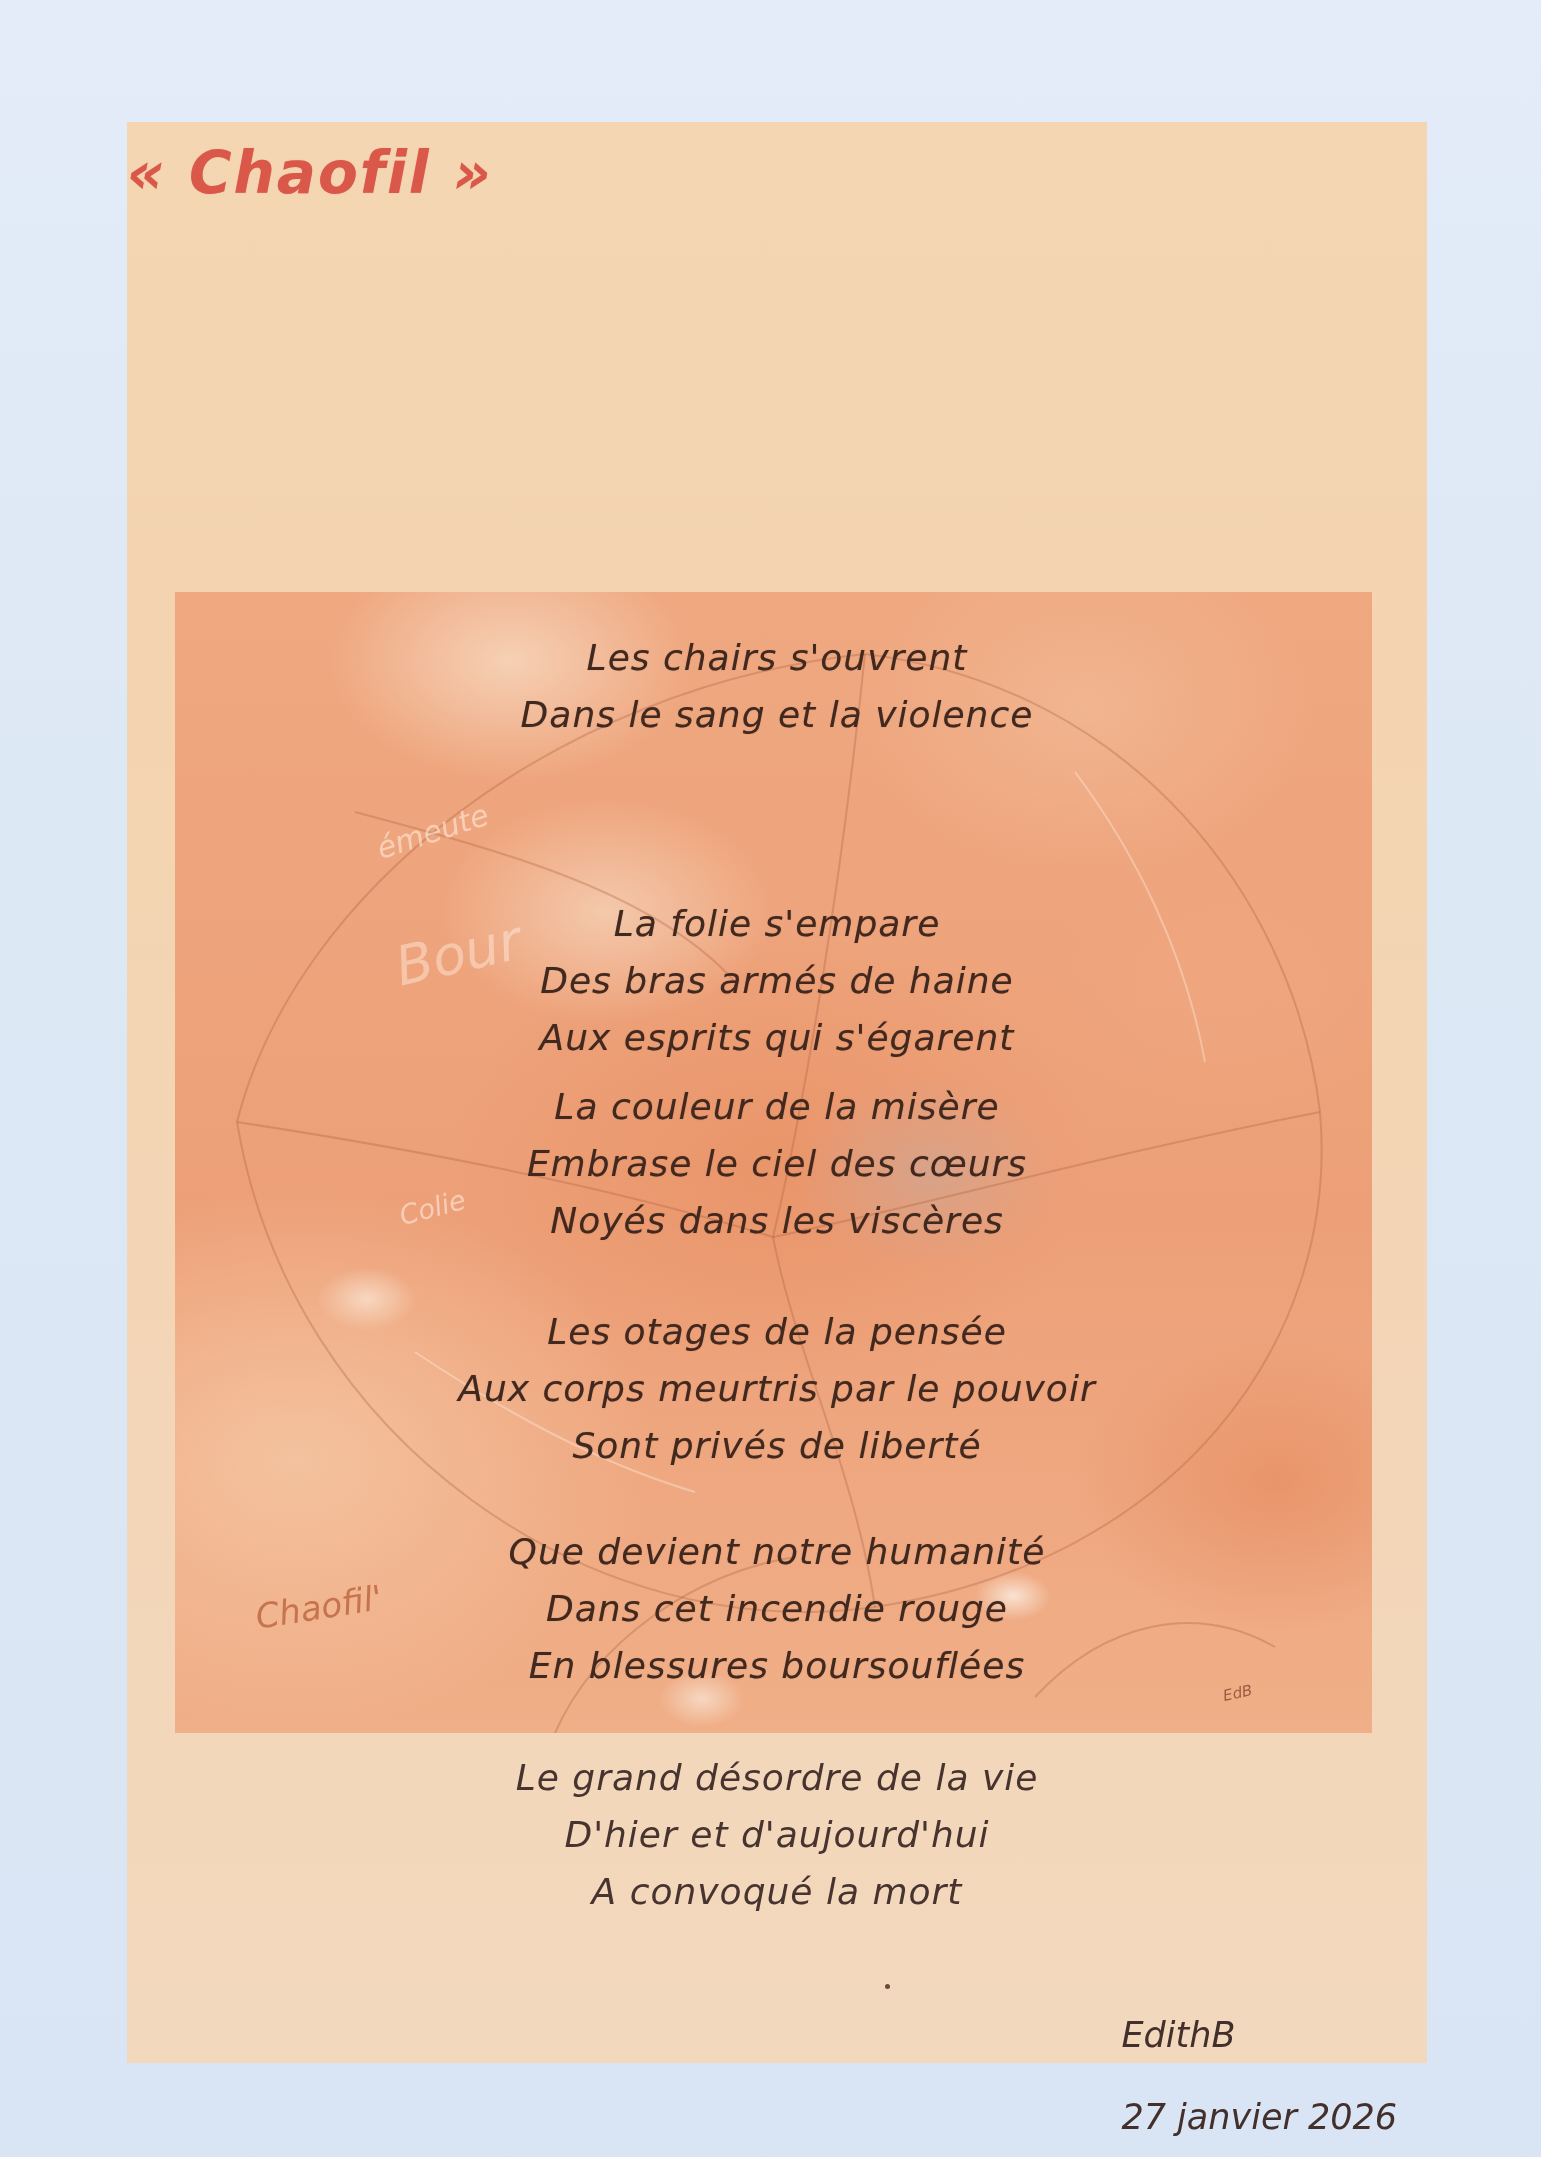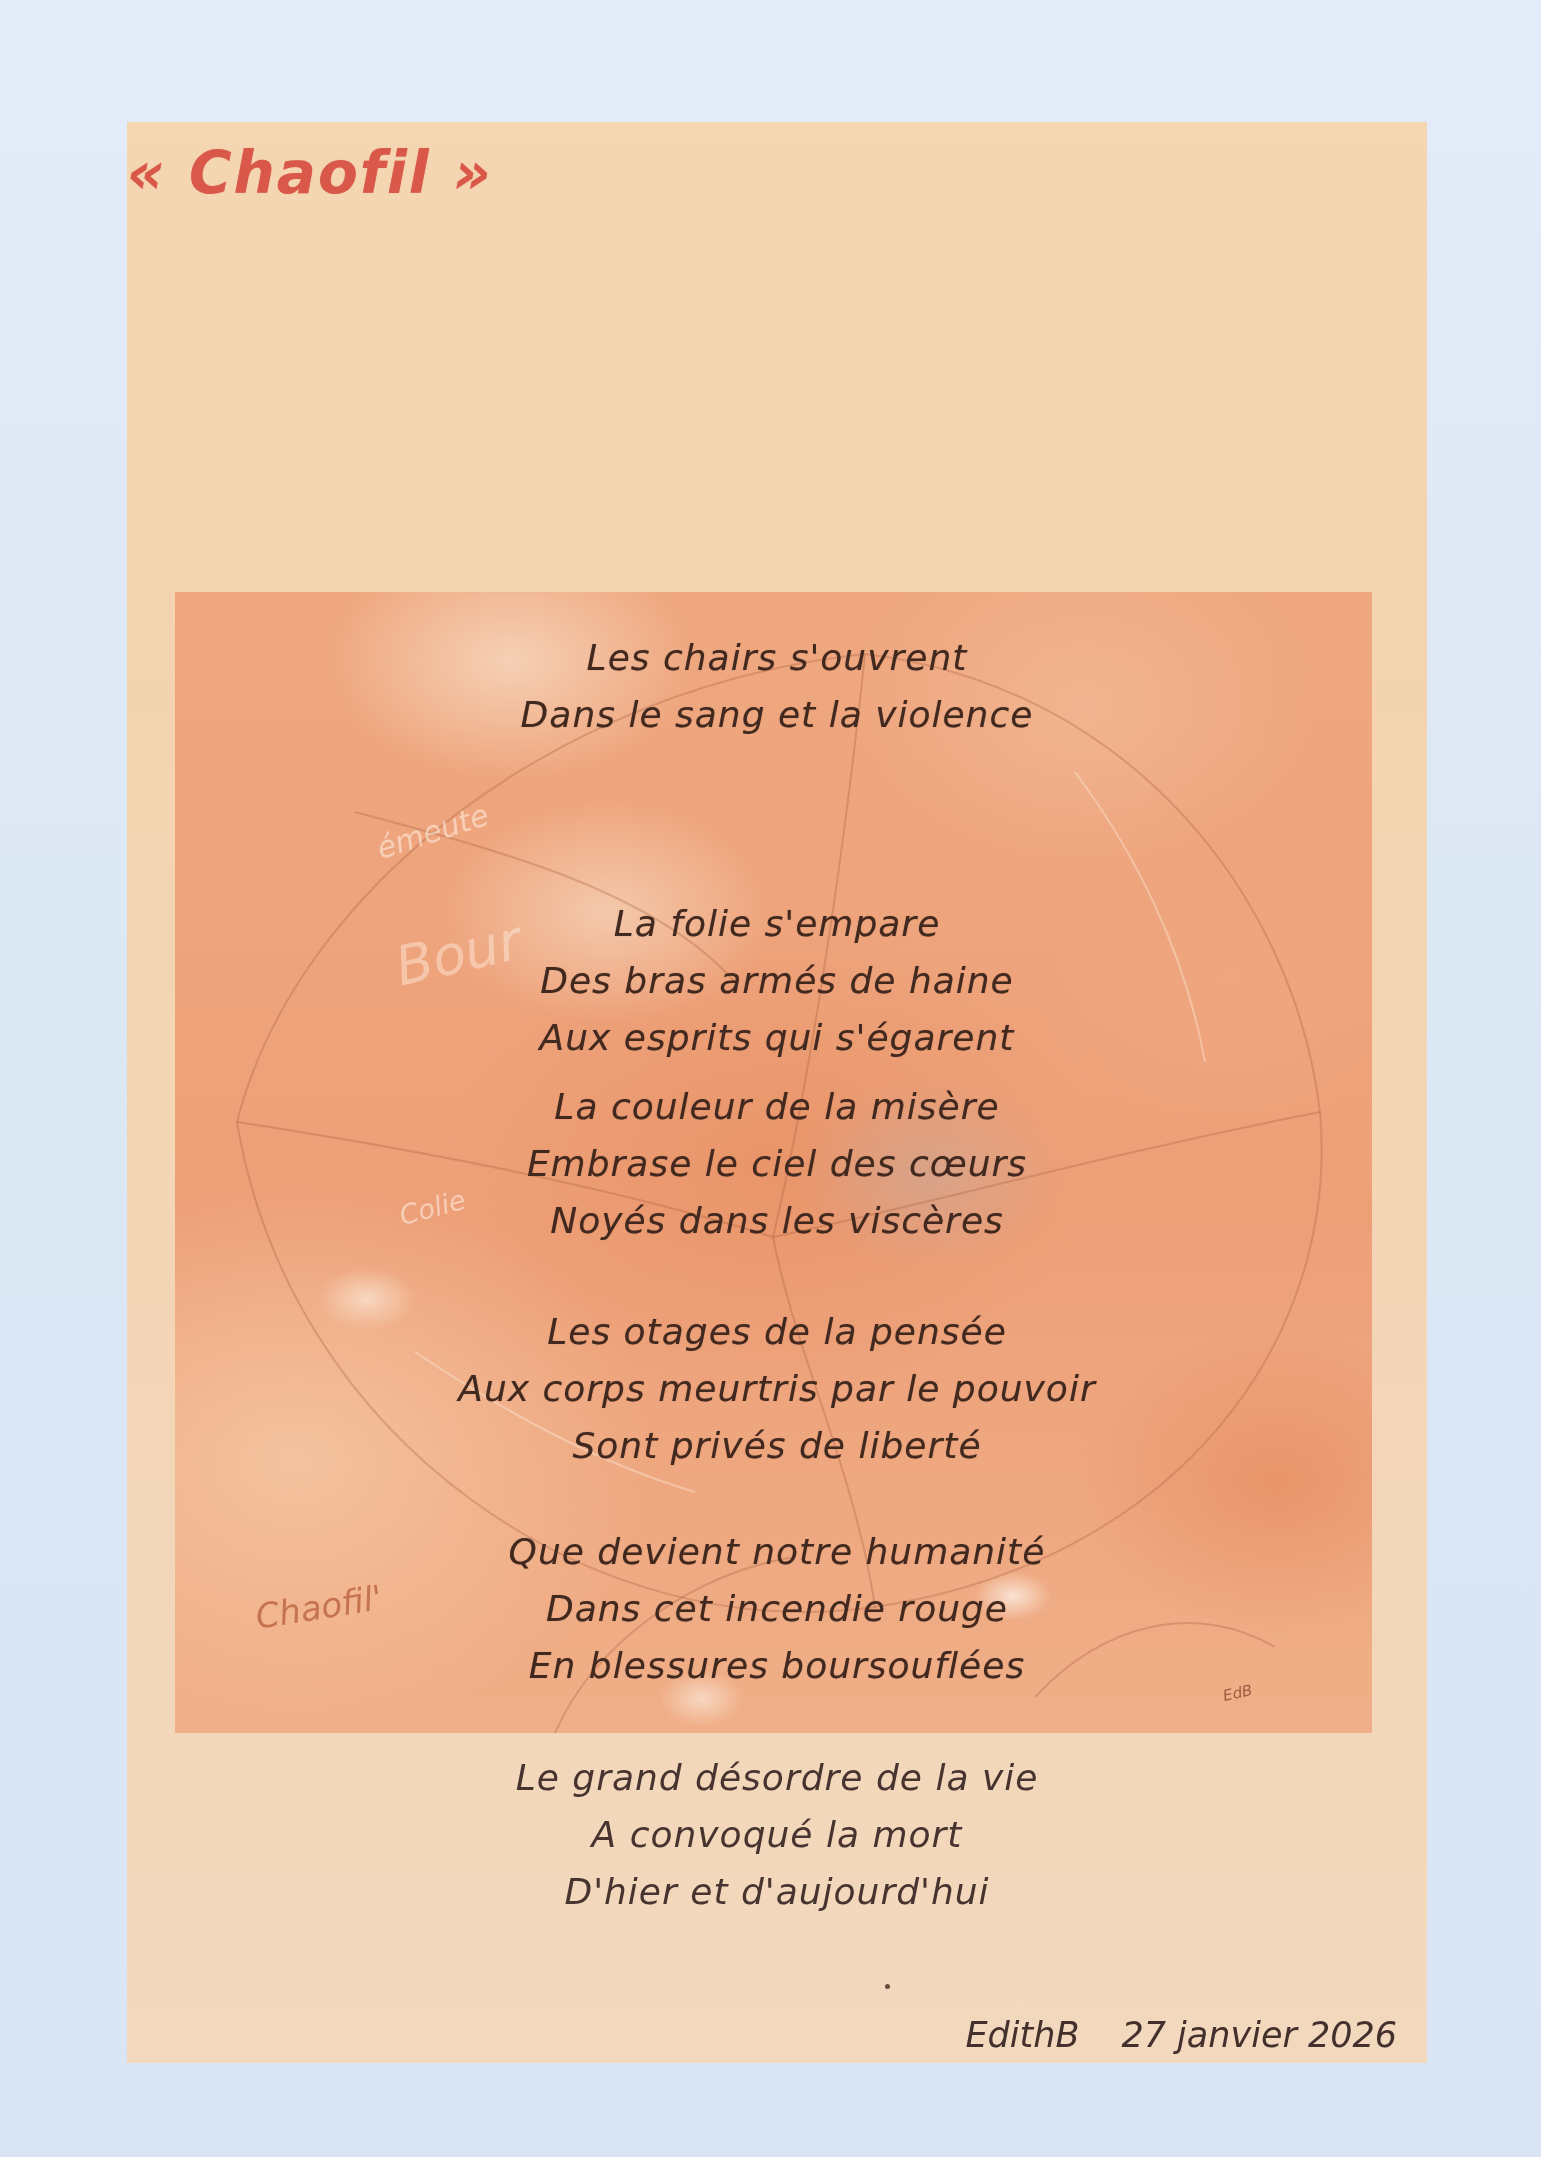--- a/index.html
+++ b/index.html
@@ -107,20 +107,21 @@
   
   .footer-sign {
     position: absolute;
     right: 30px; top: 1893px;
     display: flex;
     gap: 42px;
     font-style: italic;
     font-size: 35px;
     color: #43302c;
     z-index: 5;
+    flex-direction: column;
   }
   .speck {
     position: absolute;
     left: 758px; top: 1862px;
     width: 5px; height: 5px;
     border-radius: 50%;
     background: #6b4a3c;
     z-index: 5;
   }
 </style>
@@ -177,22 +178,22 @@
       <div>Noyés dans les viscères</div>
     </div>
     <div class="stanza on-art s6">
       <div>Que devient notre humanité</div>
       <div>Dans cet incendie rouge</div>
       <div>En blessures boursouflées</div>
     </div>
 
     <div class="stanza s7">
       <div>Le grand désordre de la vie</div>
+      <div>D'hier et d'aujourd'hui</div>
       <div>A convoqué la mort</div>
-      <div>D'hier et d'aujourd'hui</div>
     </div>
 
     <div class="speck"></div>
 
     <div class="footer-sign">
       <span>EdithB</span>
       <span>27 janvier 2026</span>
     </div>
 
   </div>

